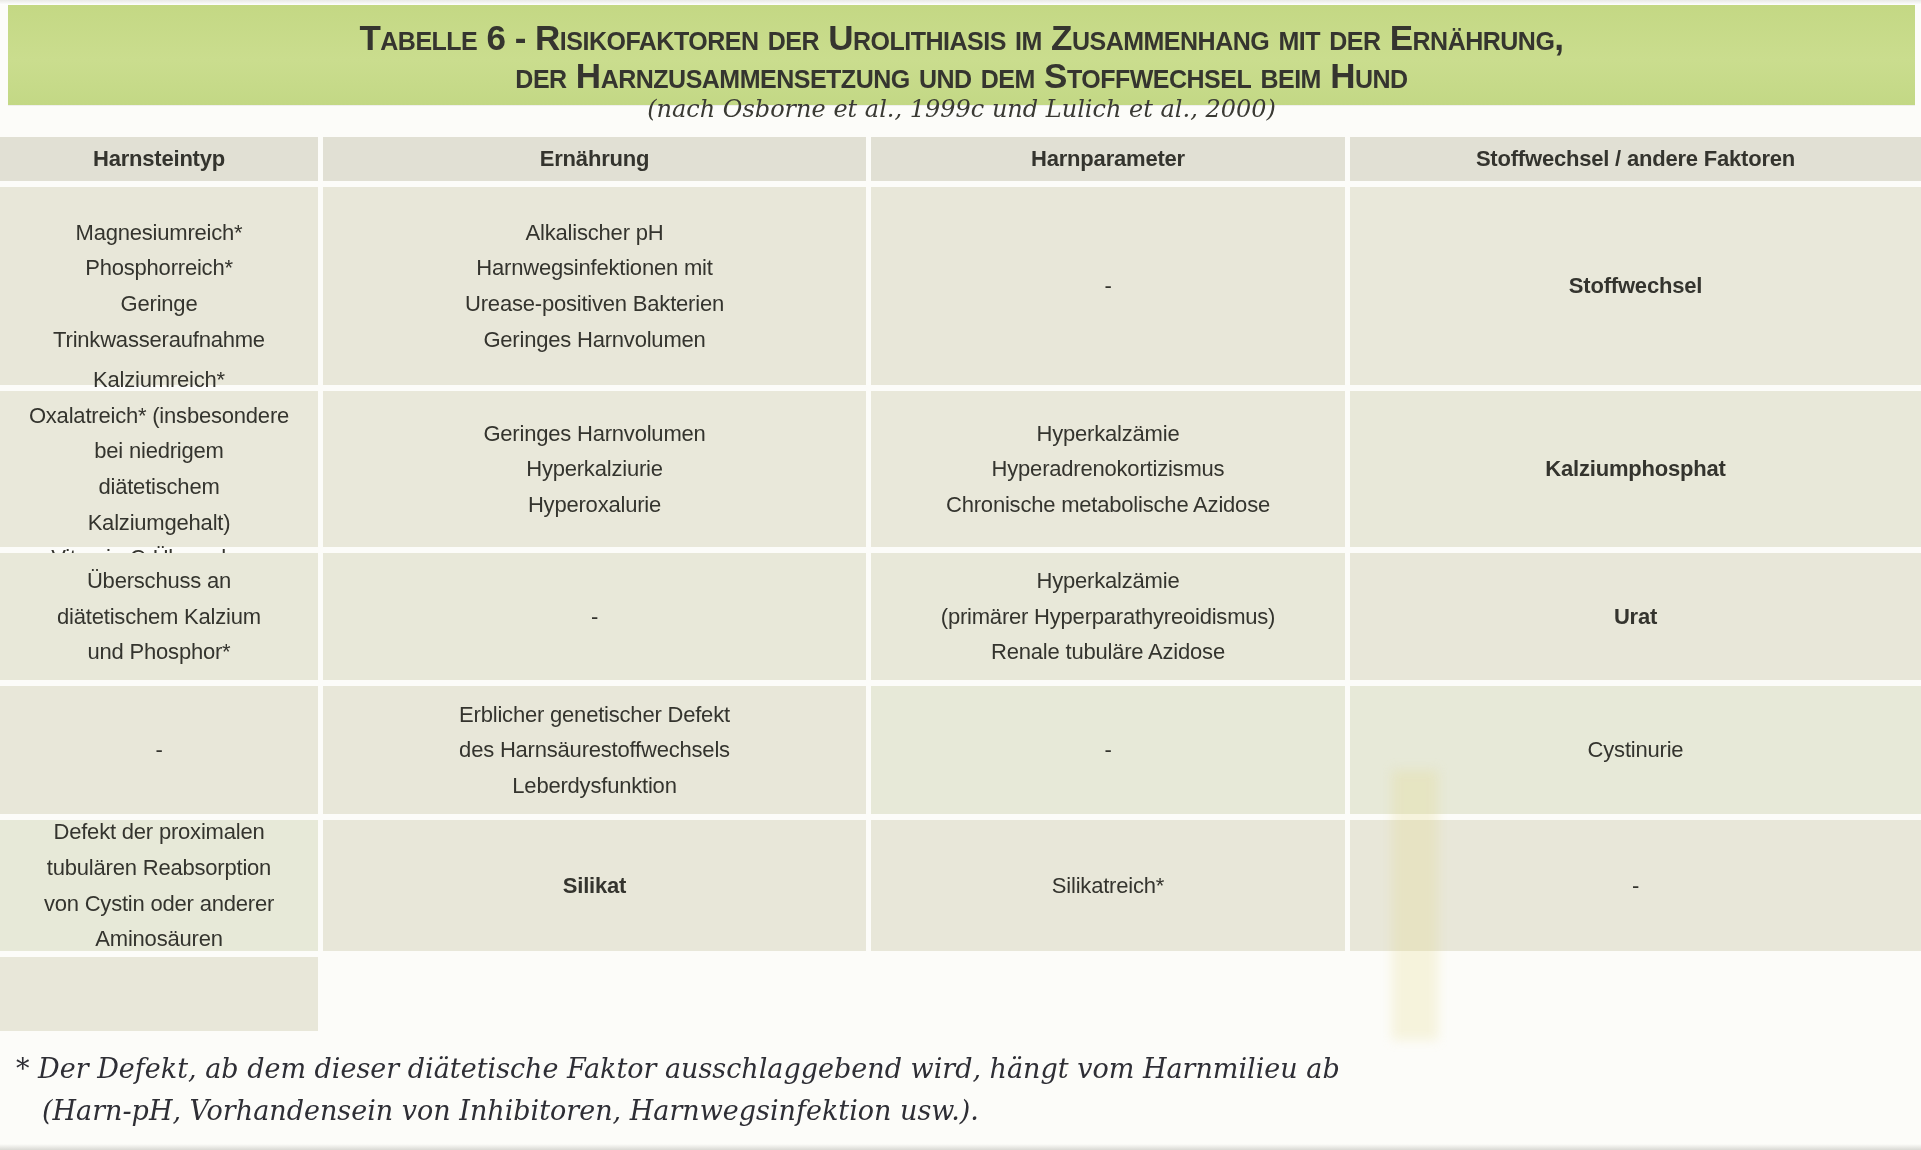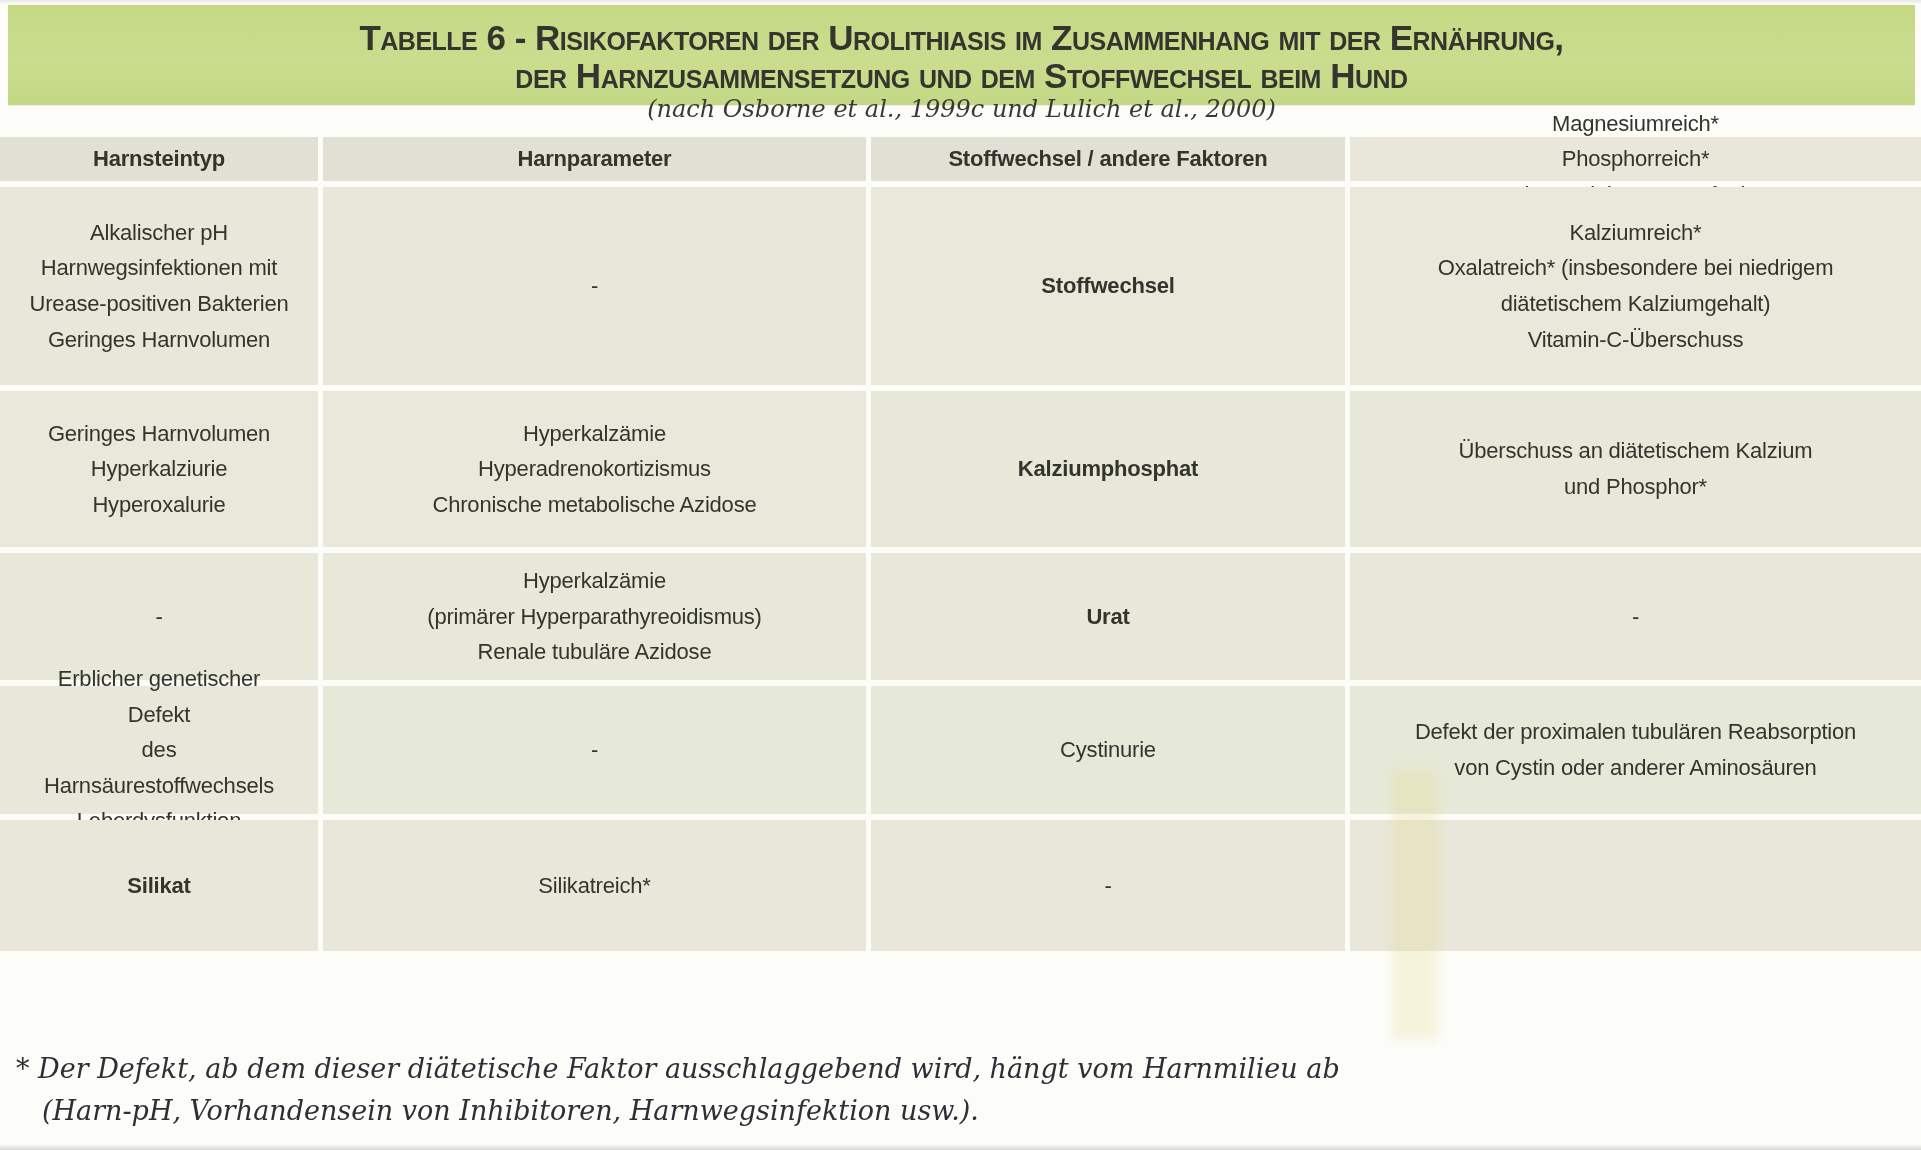--- a/index.html
+++ b/index.html
@@ -99,20 +99,21 @@
 
 <div class="band">
   <div class="t1">Tabelle 6 - Risikofaktoren der Urolithiasis im Zusammenhang mit der Ernährung,</div>
   <div class="t2">der Harnzusammensetzung und dem Stoffwechsel beim Hund</div>
   <div class="src">(nach Osborne et al., 1999c und Lulich et al., 2000)</div>
 </div>
 
 <div class="tbl">
 
   <div class="cell hdr">Harnsteintyp</div>
+  <div class="cell hdr">Ernährung</div>
   <div class="cell hdr">Harnparameter</div>
   <div class="cell hdr">Stoffwechsel / andere Faktoren</div>
 
   <div class="cell">Magnesiumreich*
 Phosphorreich*
 Geringe Trinkwasseraufnahme</div>
   <div class="cell">Alkalischer pH
 Harnwegsinfektionen mit
 Urease-positiven Bakterien
 Geringes Harnvolumen</div>

